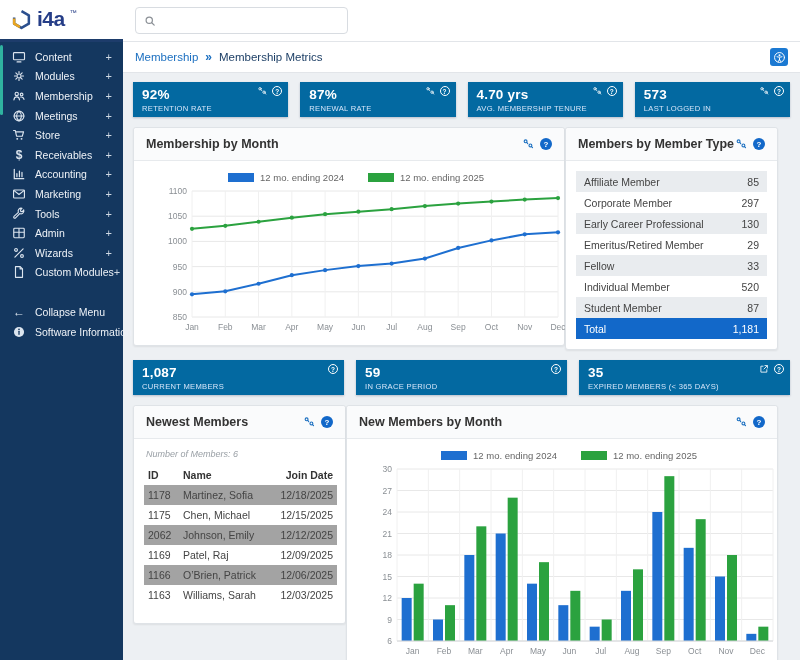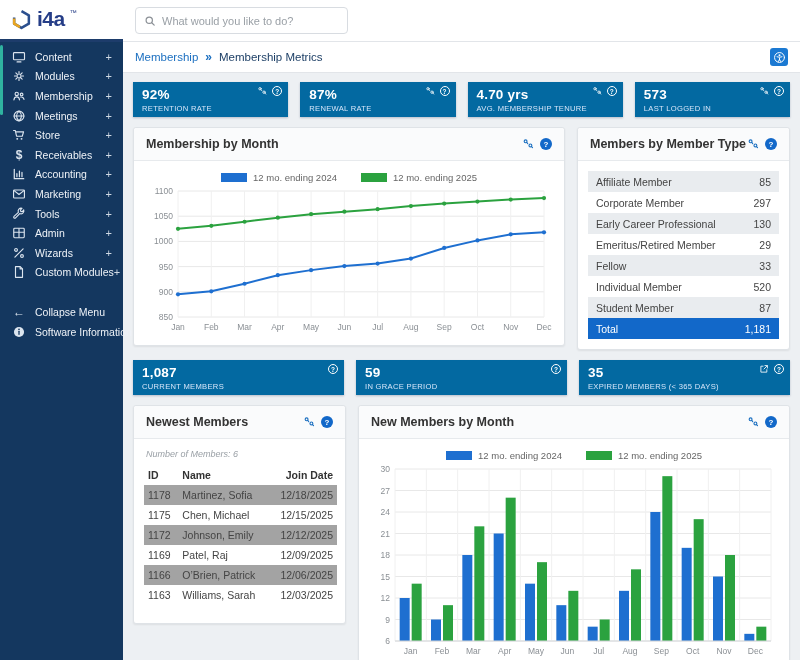--- a/index.html
+++ b/index.html
@@ -62,37 +62,37 @@
     padding:5px 9px 4px 9px; position:relative; box-shadow:0 1px 2px rgba(20,40,80,.25); cursor:default; }
   .kpi-value { font-size:13.5px; font-weight:bold; letter-spacing:.2px; }
   .kpi-label { font-size:7.6px; margin-top:2px; color:#d7e6fa; letter-spacing:.3px; }
   .kpi-icons { position:absolute; top:4px; right:6px; display:flex; gap:5px; align-items:center; }
   .kpi-ic { width:10px; height:10px; color:#fff; opacity:.9; cursor:pointer; }
   .help-dot { width:10px; height:10px; border-radius:50%; border:1px solid #fff;
     font-size:6.5px; font-weight:bold; display:flex; align-items:center; justify-content:center;
     color:#fff; cursor:pointer; }
 
   
-  .cards-row { display:flex; gap:8px; align-items:flex-start; margin-bottom:10px;justify-content:space-between; }
+  .cards-row { display:flex; gap:0; align-items:flex-start; margin-bottom:10px; }
   .card { background:#fff; border:1px solid #dfe3e7; border-radius:3px;
     box-shadow:0 1px 2px rgba(0,0,0,.07); }
   .card-head { display:flex; align-items:center; padding:9px 12px; background:#fafbfc;
     border-bottom:1px solid #e7eaed; border-radius:3px 3px 0 0; }
   .card-title { font-size:12.5px; font-weight:bold; color:#333; }
   .head-icons { margin-left:auto; display:flex; gap:6px; align-items:center; }
   .head-icon { width:12px; height:12px; color:#1b6fc0; cursor:pointer; }
   .help-dot-blue { width:12px; height:12px; border-radius:50%; background:#1268c9; color:#fff;
     font-size:8px; font-weight:bold; display:flex; align-items:center; justify-content:center; cursor:pointer; }
 
   .card-line { width:432px; }
   .card-mtype { width:213px; }
   .card-newest { width:213px; min-height:219px; }
   .card-bar { width:432px; }
 
-  .chart-body { padding:6px 10px 6px 10px; }
+  .chart-body { padding:6px 10px 6px 24px; }
   .legend { display:flex; justify-content:center; gap:24px; margin:5px 0 2px;
     font-size:9.5px; color:#666; }
   .legend-item { display:flex; align-items:center; gap:6px; }
   .legend-swatch { width:26px; height:9px; display:inline-block; }
 
   
   .mtype-body { padding:10px; }
   .mt-row { display:flex; justify-content:space-between; padding:4.5px 8px;
     font-size:10.5px; color:#444; }
   .mt-row.alt { background:#e9ecef; }
@@ -120,21 +120,20 @@
     <span class="logo-text">i4a</span>
     <span class="logo-tm">™</span>
   </div>
   <div class="search-box">
     <span class="icon">
       <svg viewBox="0 0 16 16" fill="none" stroke="currentColor" stroke-width="1.6" stroke-linecap="round">
         <circle cx="7" cy="7" r="4.2"></circle>
           <path d="M10.3 10.3 13.6 13.6"></path>
         </svg>
     </span>
-    <input type="text" placeholder="What would you like to do?" style="">
   </div>
 </header>
 
 <aside class="sidebar">
   <div class="scroll-thumb"></div>
   <nav class="nav" id="nav-main">
       <div class="nav-item">
         <span class="nav-icon">
           <svg viewBox="0 0 16 16" fill="none" stroke="currentColor" stroke-width="1.3" stroke-linecap="round">
             <rect x="1.7" y="3" width="12.6" height="8.2" rx="1"></rect>
@@ -557,21 +556,21 @@
                 <td>1178</td>
                 <td>Martinez, Sofia</td>
                 <td class="r">12/18/2025</td>
               </tr>
               <tr>
                 <td>1175</td>
                 <td>Chen, Michael</td>
                 <td class="r">12/15/2025</td>
               </tr>
               <tr class="alt">
-                <td>1172</td>
+                <td>2062</td>
                 <td>Johnson, Emily</td>
                 <td class="r">12/12/2025</td>
               </tr>
               <tr>
                 <td>1169</td>
                 <td>Patel, Raj</td>
                 <td class="r">12/09/2025</td>
               </tr>
               <tr class="alt">
                 <td>1166</td>

